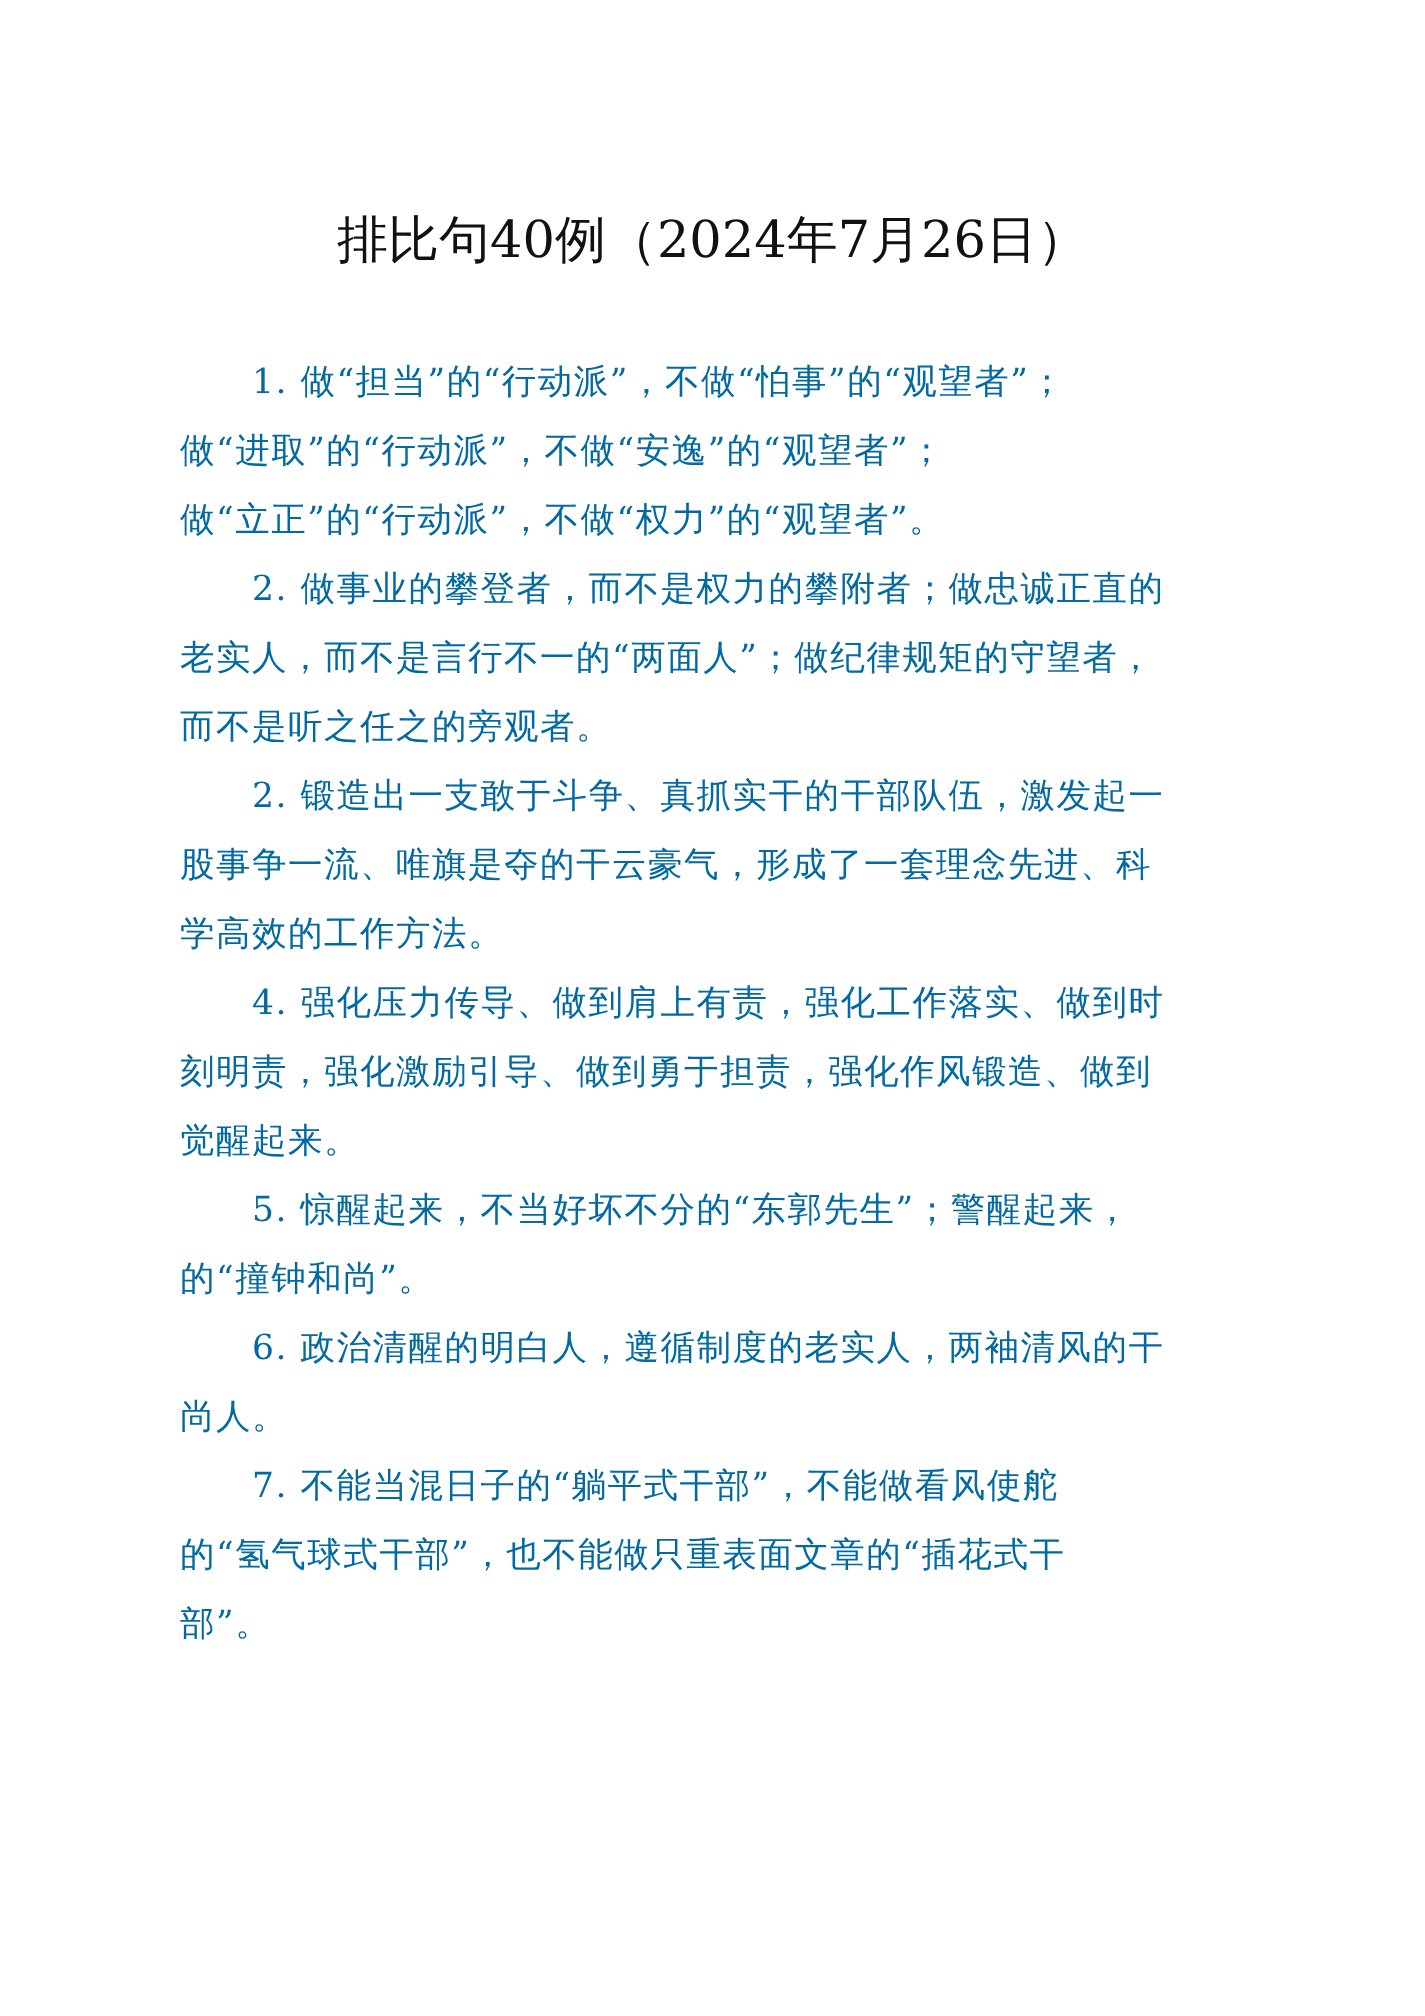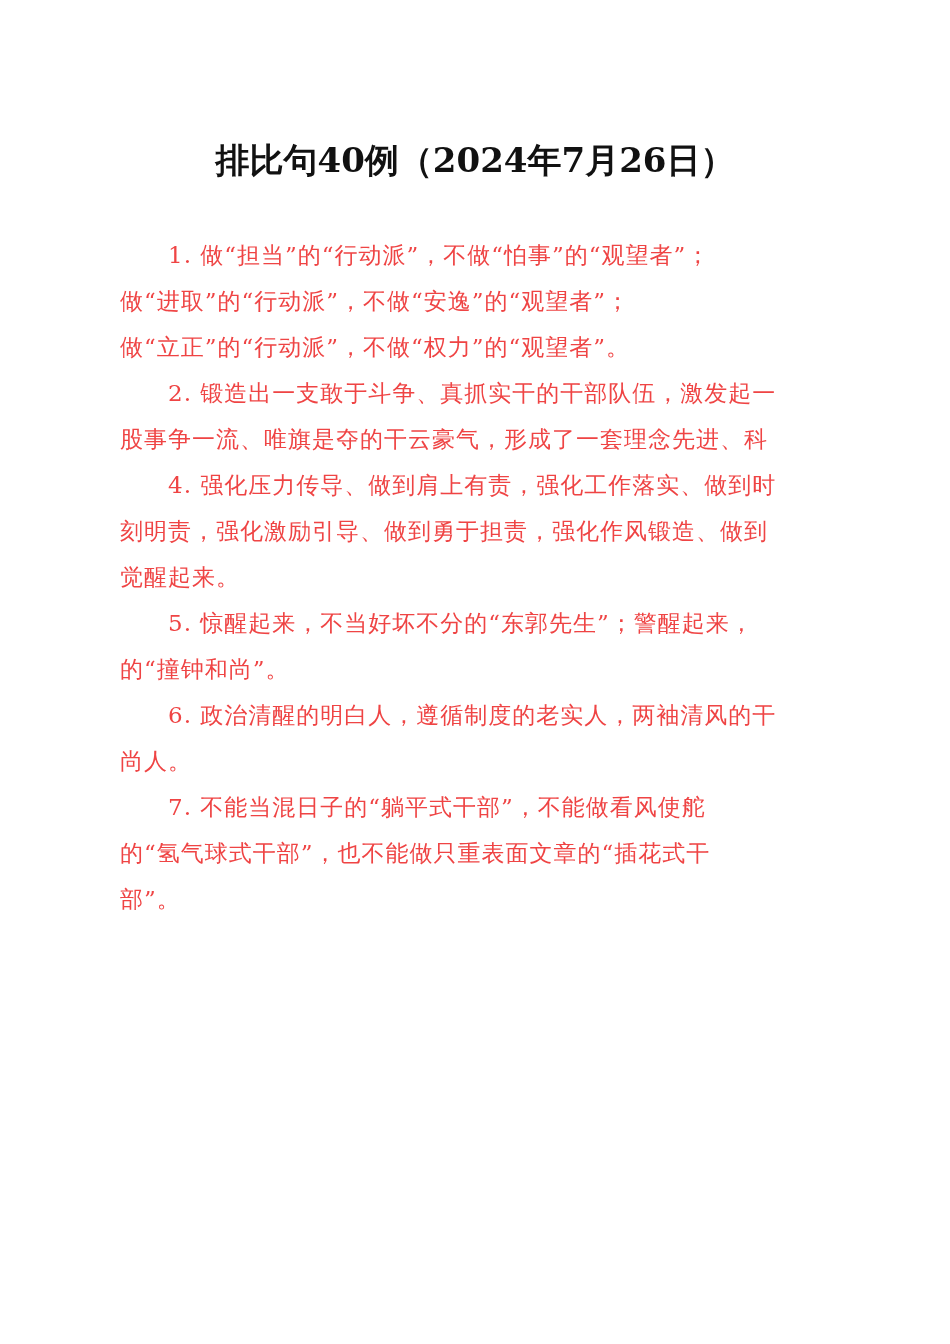--- a/index.html
+++ b/index.html
@@ -22,34 +22,34 @@
       height: 1344px;
       background: #ffffff;
     }
     .title {
       position: absolute;
       left: 0;
       top: 136px;
       width: 950px;
       text-align: center;
       font-family: "DejaVu Serif", "Liberation Serif", serif;
-      font-weight: bold;
+      font-weight: normal;
       font-size: 34px;
       line-height: 48px;
       letter-spacing: 0px;
       color: #111111;
     }
     .body {
       position: absolute;
       left: 120px;
       top: 232px;
       width: 720px;
       font-family: "DejaVu Serif", "Liberation Serif", serif;
       font-size: 23px;
-      color: #ef4444;
+      color: #0369a1;
     }
     .para {
       margin: 0;
     }
     .line {
       display: block;
       height: 46px;
       line-height: 46px;
       white-space: nowrap;
       letter-spacing: 1px;
@@ -64,22 +64,28 @@
 <div class="page">
   <div class="title">排比句40例（2024年7月26日）</div>
 
   <div class="body">
     <p class="para">
       <span class="line first">1. 做“担当”的“行动派”，不做“怕事”的“观望者”；</span>
       <span class="line">做“进取”的“行动派”，不做“安逸”的“观望者”；</span>
       <span class="line">做“立正”的“行动派”，不做“权力”的“观望者”。</span>
     </p>
     <p class="para">
+      <span class="line first">2. 做事业的攀登者，而不是权力的攀附者；做忠诚正直的</span>
+      <span class="line">老实人，而不是言行不一的“两面人”；做纪律规矩的守望者，</span>
+      <span class="line">而不是听之任之的旁观者。</span>
+    </p>
+    <p class="para">
       <span class="line first">2. 锻造出一支敢于斗争、真抓实干的干部队伍，激发起一</span>
       <span class="line">股事争一流、唯旗是夺的干云豪气，形成了一套理念先进、科</span>
+      <span class="line">学高效的工作方法。</span>
     </p>
     <p class="para">
       <span class="line first">4. 强化压力传导、做到肩上有责，强化工作落实、做到时</span>
       <span class="line">刻明责，强化激励引导、做到勇于担责，强化作风锻造、做到</span>
       <span class="line">觉醒起来。</span>
     </p>
     <p class="para">
       <span class="line first">5. 惊醒起来，不当好坏不分的“东郭先生”；警醒起来，</span>
       <span class="line">的“撞钟和尚”。</span>
     </p>

